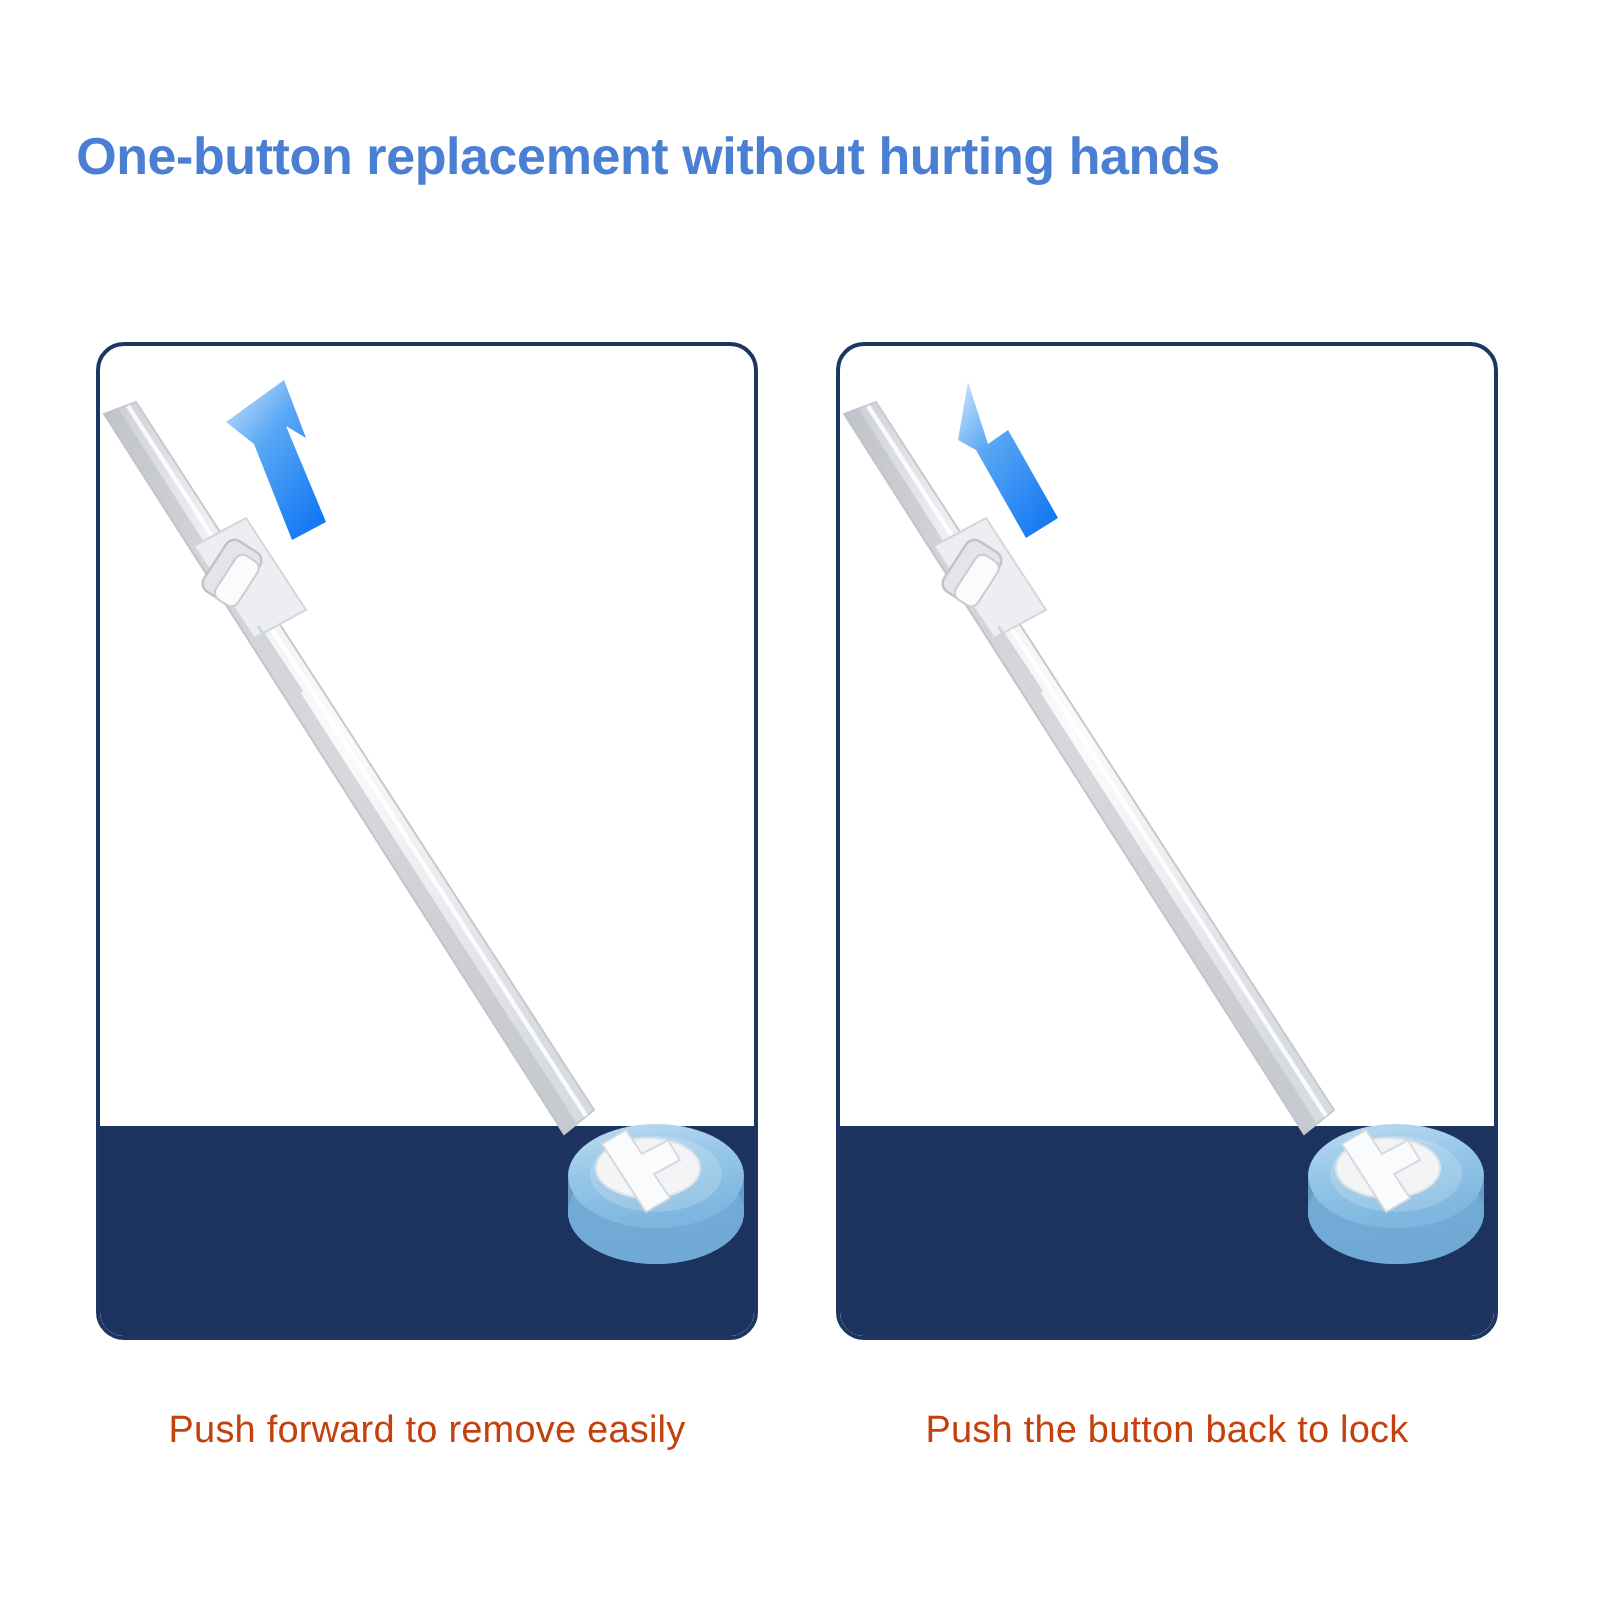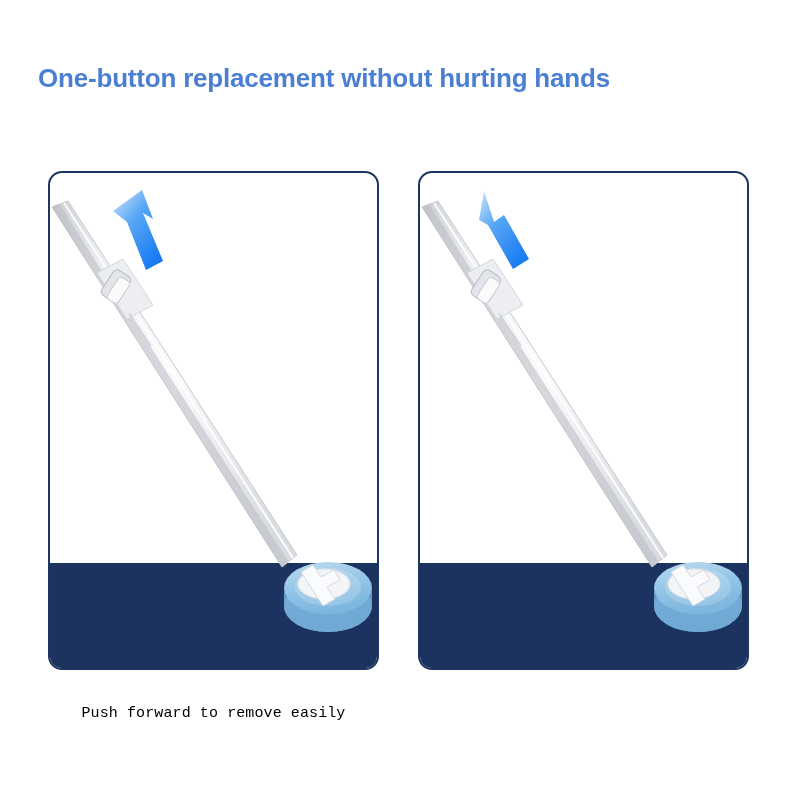--- a/index.html
+++ b/index.html
@@ -45,24 +45,23 @@
   }
 
   .scene{position:absolute;left:0;top:0;width:100%;height:100%;}
   .scene svg{display:block;width:100%;height:100%;}
 
   
   .caption{
     position:absolute;top:705px;
     width:331px;
     text-align:center;
-    color:#000000;
-    font-size:15px;
+    color:#c2410c;
+    font-size:19px;
     letter-spacing:0.1px;
-    font-family:Liberation Mono, monospace;
   }
   #caption-left{left:48px;}
   #caption-right{left:418px;}
 </style>
 </head>
 <body>
 
 <div id="stage">
 
   <div class="headline">
@@ -175,14 +174,15 @@
         </g>
 
         <g>
           <path d="M64,18 L74,49 L84,42 L109,86 L93,96 L68,52 L59,47 Z" fill="url(#arrowGradR)"></path>
         </g>
       </svg>
     </div>
   </div>
 
   <div class="caption" id="caption-left">Push forward to remove easily</div>
+  <div class="caption" id="caption-right">Push the button back to lock</div>
 
 </div>
 
 </body></html>

